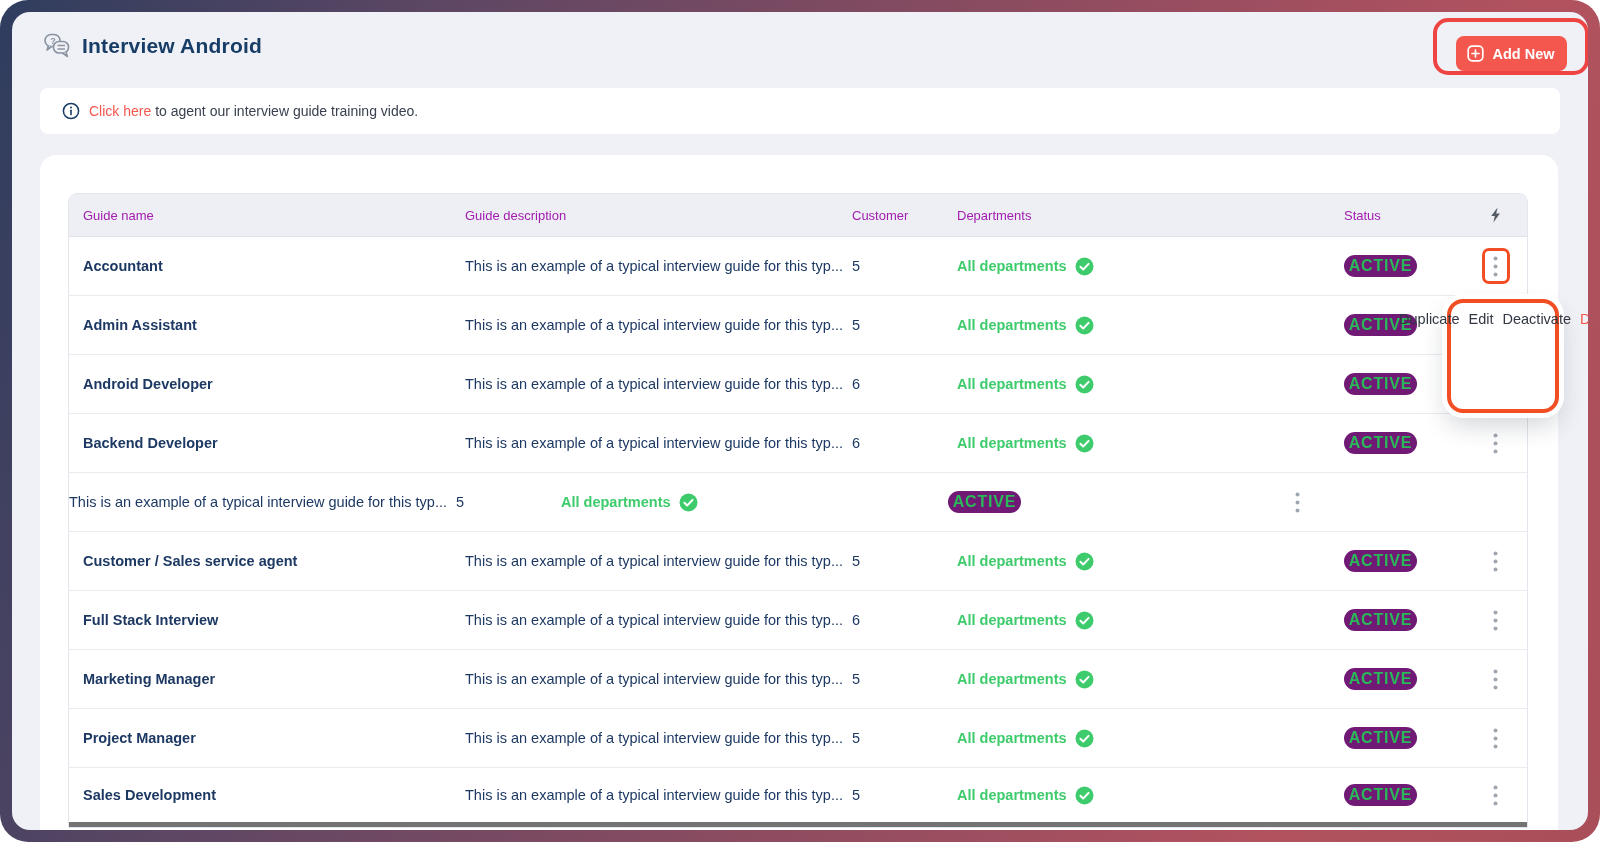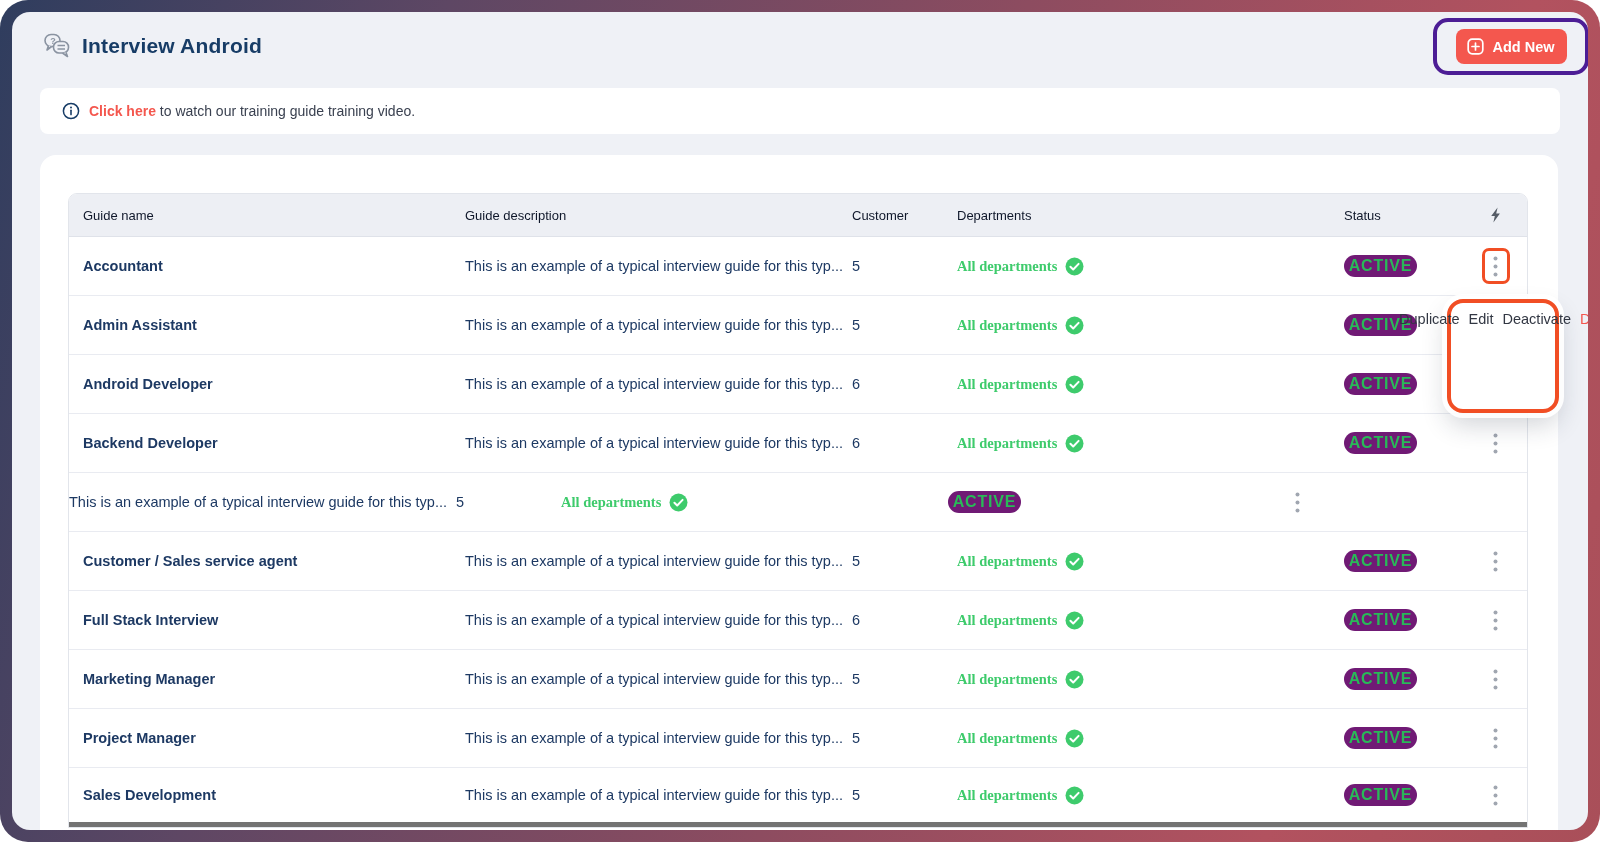--- a/index.html
+++ b/index.html
@@ -15,65 +15,65 @@
     background:#eff1f6; border-radius:18px; overflow:hidden;
   }
 
   
   .page-header { position:absolute; top:0; left:0; right:0; height:70px; }
   .title-wrap { position:absolute; left:30px; top:19px; display:flex; align-items:center; gap:10px; }
   .page-title { font-size:21px; font-weight:bold; color:#173c66; letter-spacing:.2px; }
 
   .addnew-ring {
     position:absolute; left:1421px; top:6px; width:156px; height:57px;
-    border:4px solid #4c1d95; border-radius:15px;
-    display:flex; align-items:center; justify-content:center;
+    border:4px solid #ef4444; border-radius:15px;
+    display:flex; align-items:flex-end; justify-content:center;
   }
   .addnew-btn {
     width:111px; height:35px; background:#f4574e; color:#fff; border:none;
     border-radius:8px; font-family:inherit; font-size:14.5px; font-weight:bold;
     display:flex; align-items:center; justify-content:center; gap:8px; cursor:pointer;
   }
 
   
   .banner {
     position:absolute; left:28px; top:76px; width:1520px; height:46px;
     background:#fff; border-radius:8px; display:flex; align-items:center; padding:0 22px; gap:9px;
   }
   .banner-text { font-size:14px; color:#3a4150; }
-  .banner-link { color:#f4574e; font-weight:bold; cursor:pointer; }
+  .banner-link { color:#f4574e; font-weight:normal; cursor:pointer; }
 
   
   .card {
     position:absolute; left:28px; top:143px; width:1518px; bottom:0;
     background:#fff; border-radius:16px 16px 0 0; 
   }
   .table {
     position:absolute; left:28px; top:38px; width:1460px;
     border:1px solid #e2e5eb; border-radius:9px 9px 0 0; overflow:hidden; background:#fff;
   }
   .thead {
     display:flex; align-items:center; height:43px; background:#edeff4;
-    border-bottom:1px solid #dfe2e9; color:#0f172a; font-size:13px;
+    border-bottom:1px solid #dfe2e9; color:#a21caf; font-size:13px;
   }
   .trow {
     display:flex; align-items:center; height:59px; background:#fff;
     border-bottom:1px solid #e9ebf1; color:#1d3963; font-size:14.5px;
   }
   .trow:last-child { border-bottom:5px solid #737373; }
 
   .col-name  { width:396px; padding-left:14px; }
   .col-desc  { width:387px; }
   .col-q     { width:105px; }
   .col-dept  { width:387px; display:flex; align-items:center; gap:8px; }
   .col-stat  { width:120px; }
   .col-act   { flex:1; display:flex; align-items:center; justify-content:center; }
 
   .guide-name { font-weight:bold; }
-  .dept-label { color:#3ecb6c; font-weight:bold;font-family:Liberation Serif, serif; }
+  .dept-label { color:#3ecb6c; font-weight:bold; }
 
   .badge {
     display:inline-flex; align-items:center; justify-content:center;
     width:73px; height:22px; border-radius:11px; background:#701a75;
     color:#29b958; font-size:16px; font-weight:bold; letter-spacing:.8px;
   }
 
   .kebab {
     width:28px; height:36px; background:transparent; border:3px solid transparent;
     border-radius:7px; display:flex; align-items:center; justify-content:center; cursor:pointer;
@@ -132,21 +132,21 @@
     <div class="banner">
       <span class="icon">
         <svg width="18" height="18" viewBox="0 0 18 18" fill="none">
           <circle cx="9" cy="9" r="7.6" stroke="#173c66" stroke-width="1.5"></circle>
           <circle cx="9" cy="5.6" r="1" fill="#173c66"></circle>
           <line x1="9" y1="8.2" x2="9" y2="12.6" stroke="#173c66" stroke-width="1.6" stroke-linecap="round"></line>
         </svg>
       </span>
       <span class="banner-text">
         <span class="banner-link">Click here</span>
-        <span>to watch our training guide training video.</span>
+        <span>to agent our interview guide training video.</span>
       </span>
     </div>
 
     <div class="card">
       <div class="table">
 
         <div class="thead">
           <div class="col-name">Guide name</div>
           <div class="col-desc">Guide description</div>
           <div class="col-q">Customer</div>

